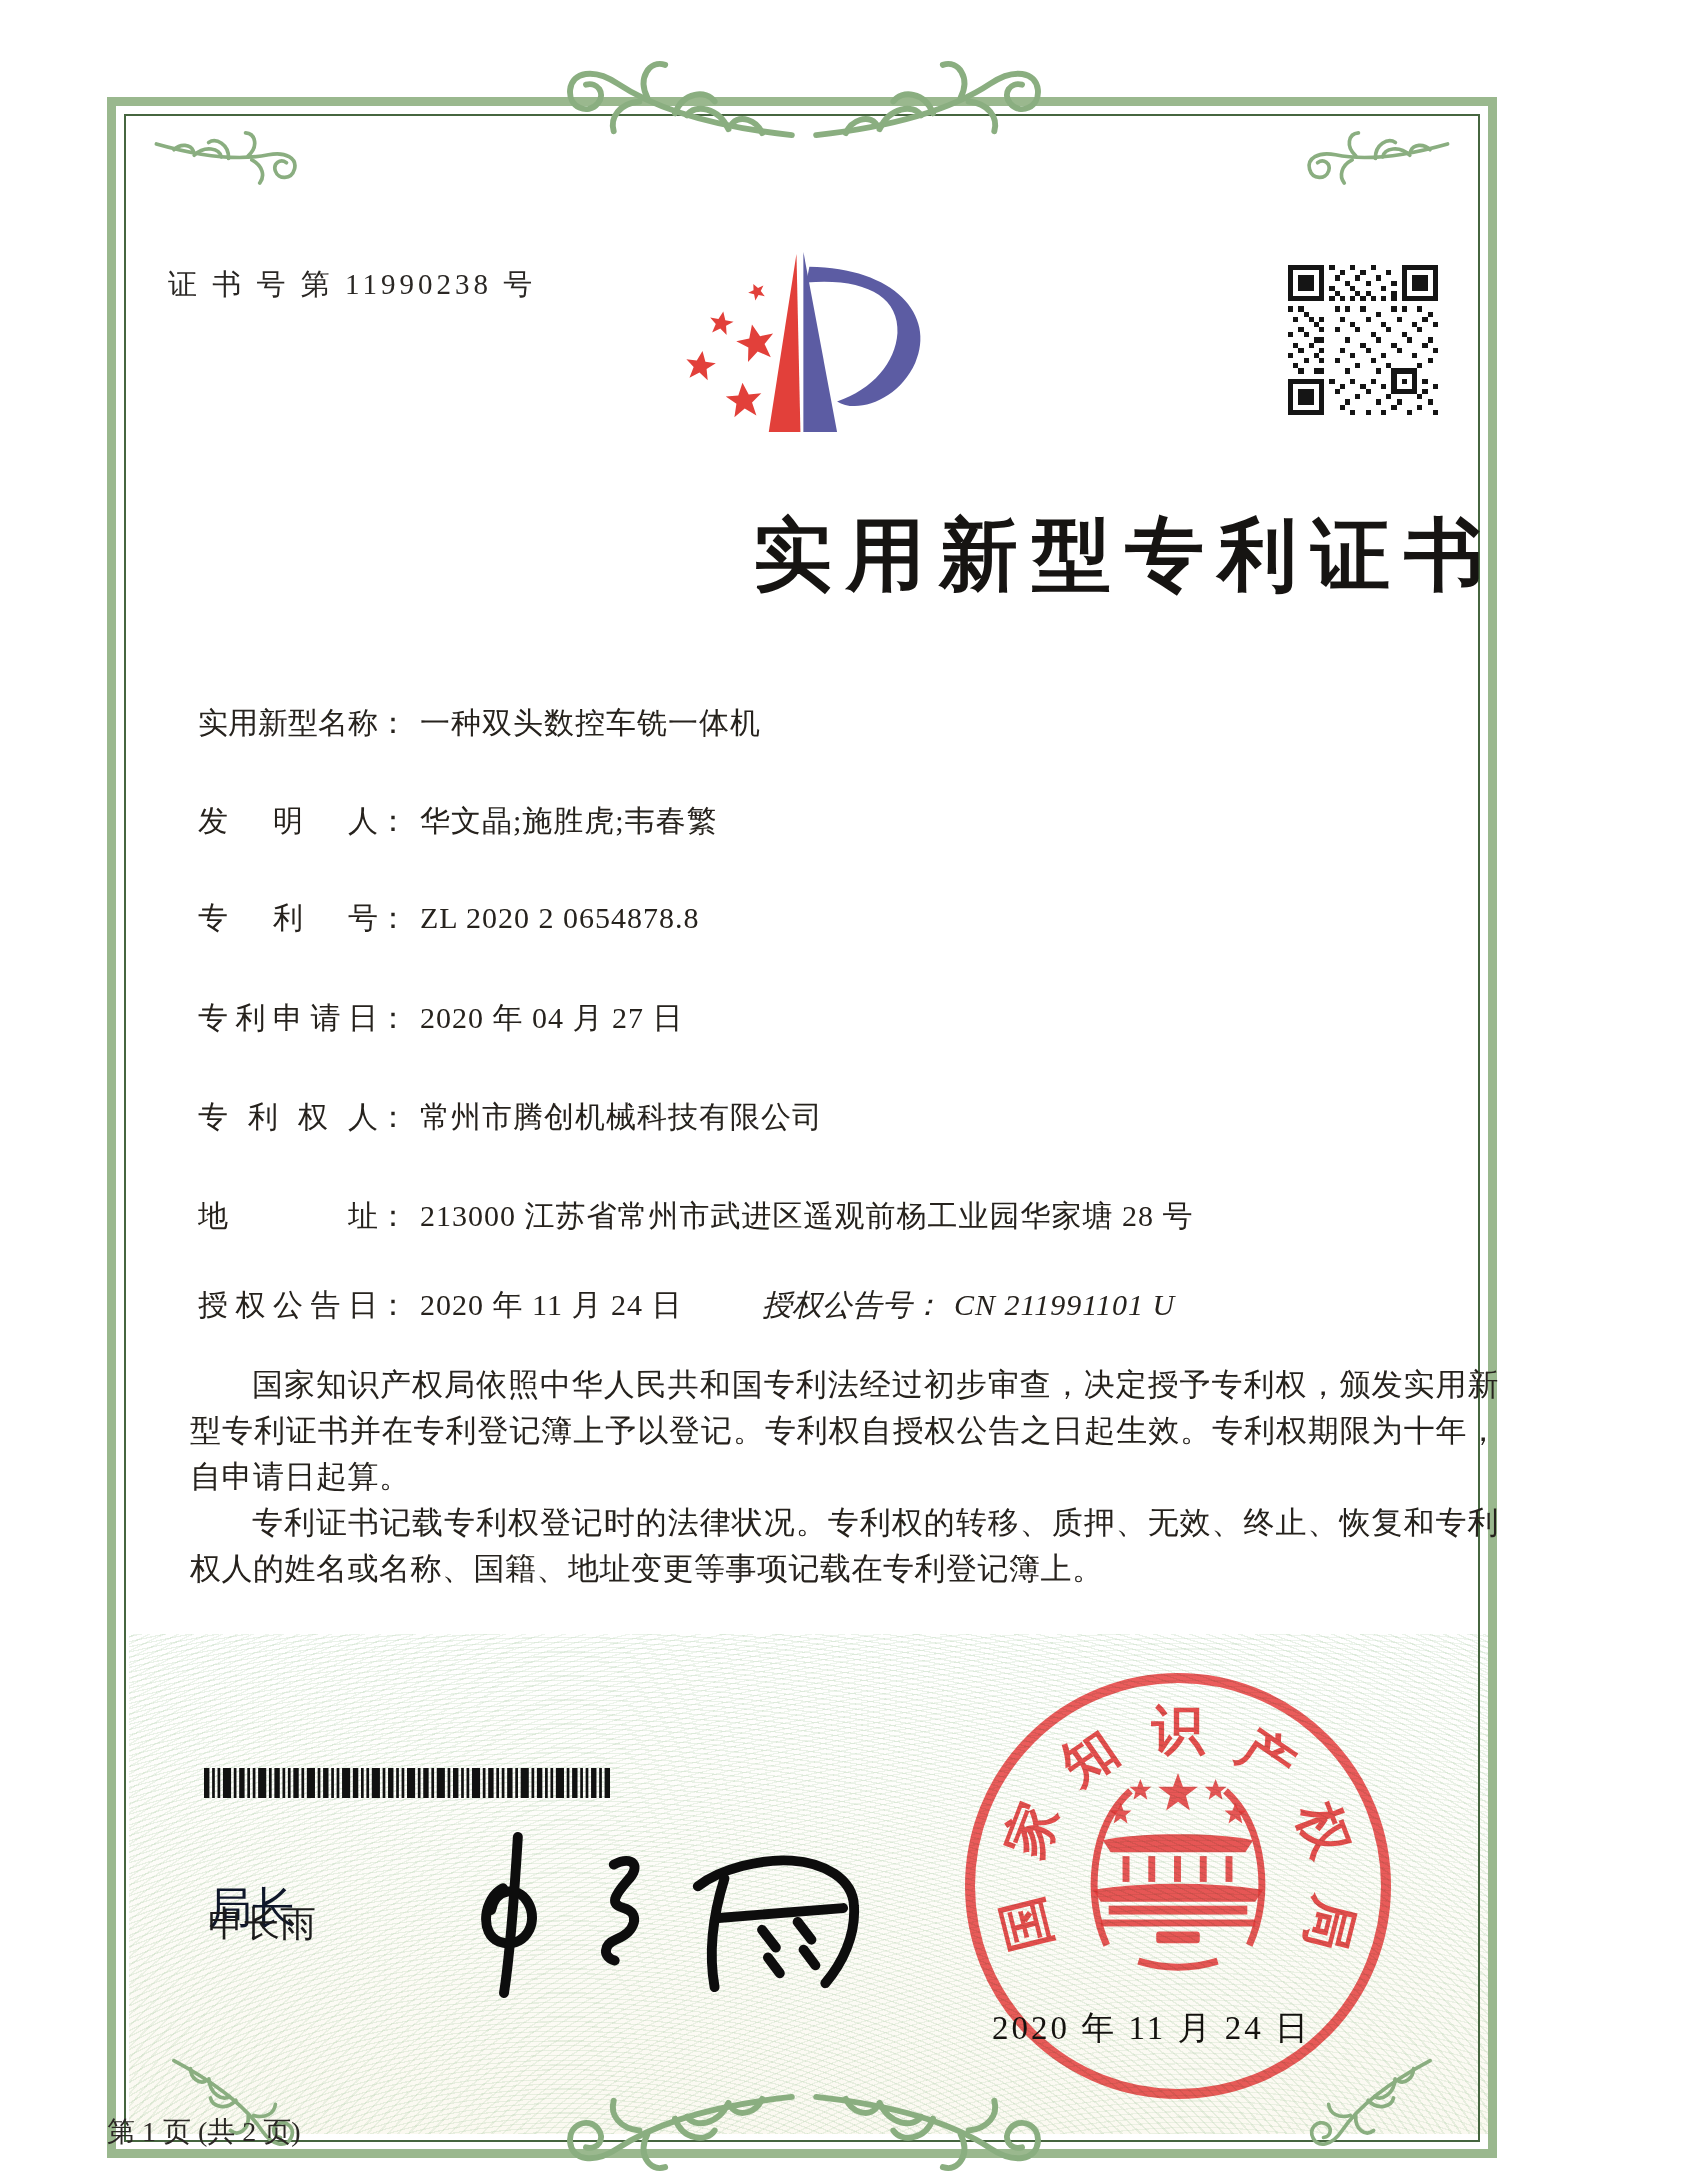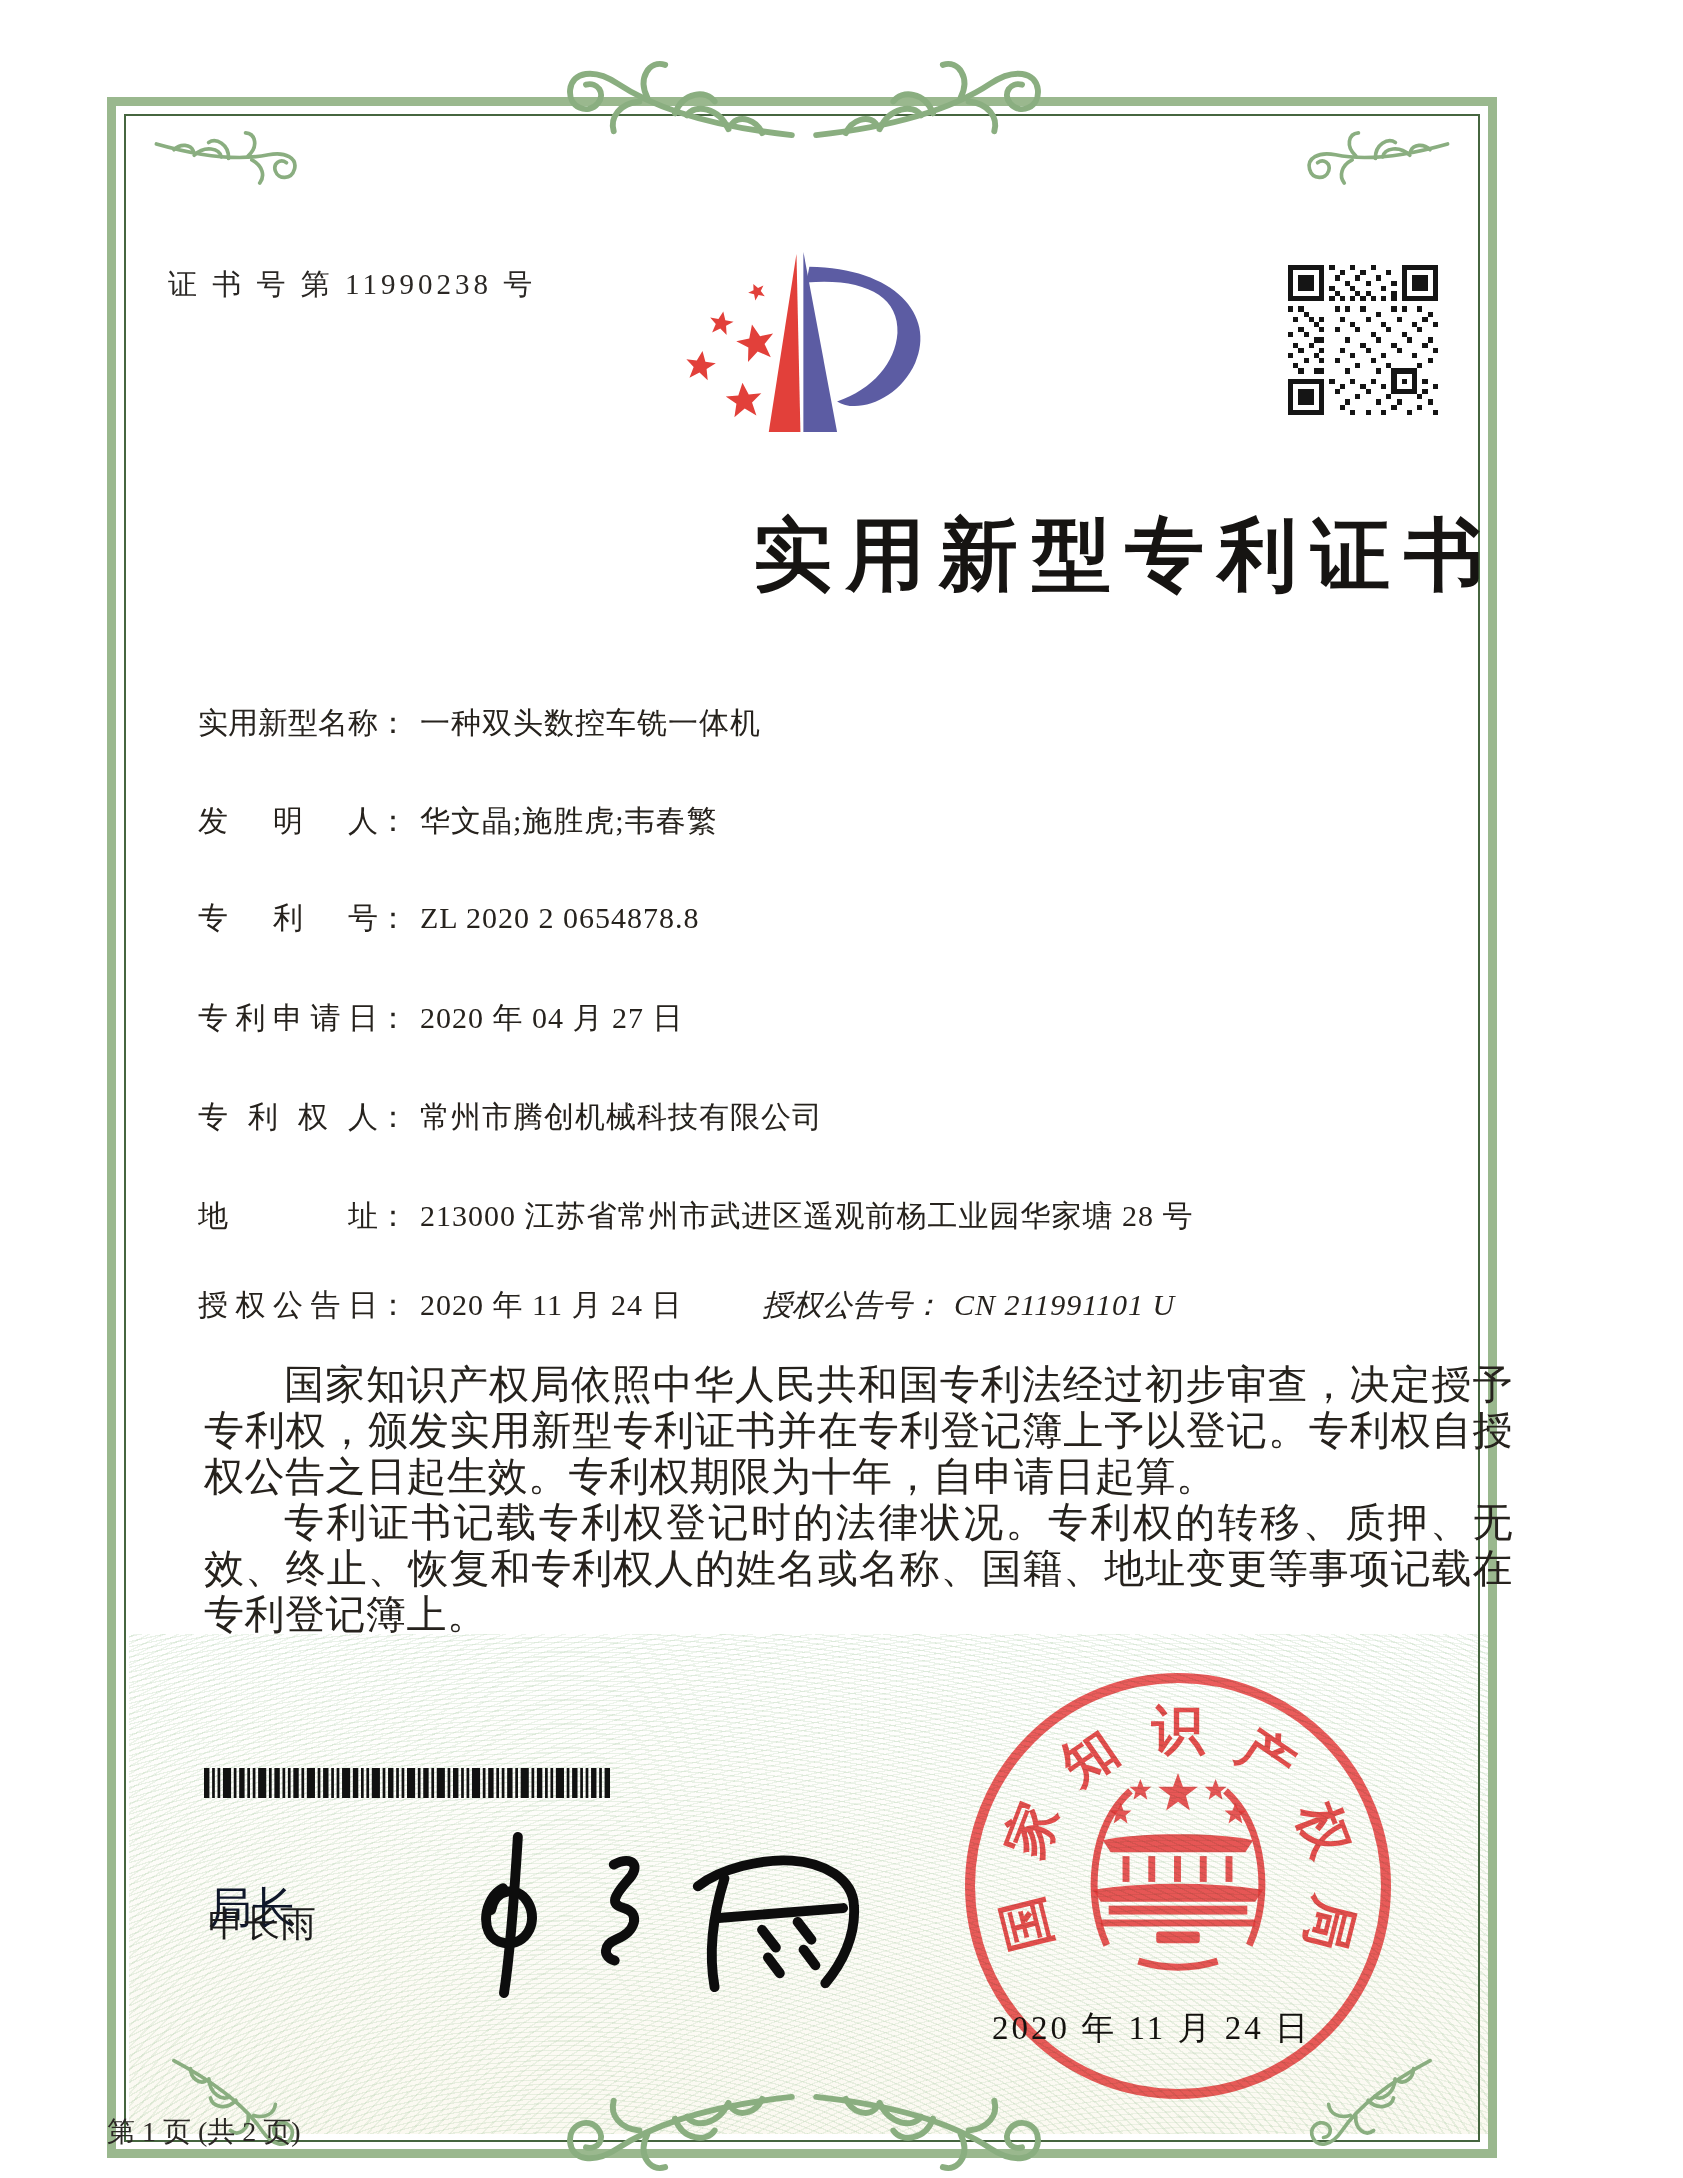--- a/index.html
+++ b/index.html
@@ -28,21 +28,21 @@
   .title{position:absolute;left:107px;top:503px;width:1390px;text-align:right;
     font-size:79px;font-weight:bold;letter-spacing:14px;color:#161412;}
   
   .row{position:absolute;left:198px;font-size:30px;color:#26221d;white-space:nowrap;}
   .lab{display:inline-block;width:180px;text-align:justify;text-align-last:justify;vertical-align:bottom;}
   .col{display:inline-block;}
   .val{display:inline-block;margin-left:12px;letter-spacing:1px;}
   .pair2{position:absolute;left:564px;top:0;font-style:italic;}
   .pair2 .lab{width:150px;}
   
-  .paras{position:absolute;left:204px;top:1362px;width:1309px;font-size:40px;
+  .paras{position:absolute;left:190px;top:1362px;width:1309px;font-size:31px;
     line-height:46px;text-align:justify;color:#26221d;z-index:1;}
   .paras p{margin:0;text-indent:2em;letter-spacing:0.5px;}
   
   .barcode{position:absolute;left:204px;top:1768px;z-index:1;}
   .commissioner-title{position:absolute;left:208px;top:1879px;font-size:44px;
     font-family:"Liberation Sans","DejaVu Sans",sans-serif;color:#0f172a;z-index:1;}
   .commissioner-name{position:absolute;left:208px;top:1900px;font-size:36px;
     font-family:Liberation Serif, serif;color:#1b1b1b;z-index:1;}
   .signature{position:absolute;left:465px;top:1827px;z-index:1;}
   

